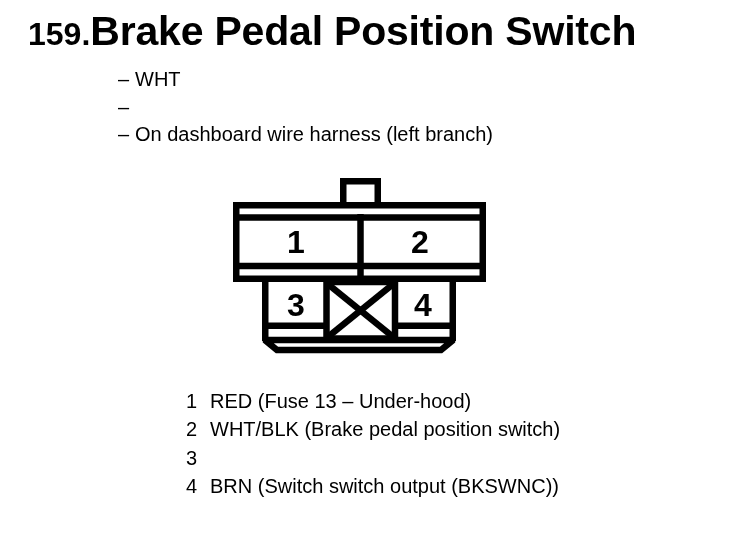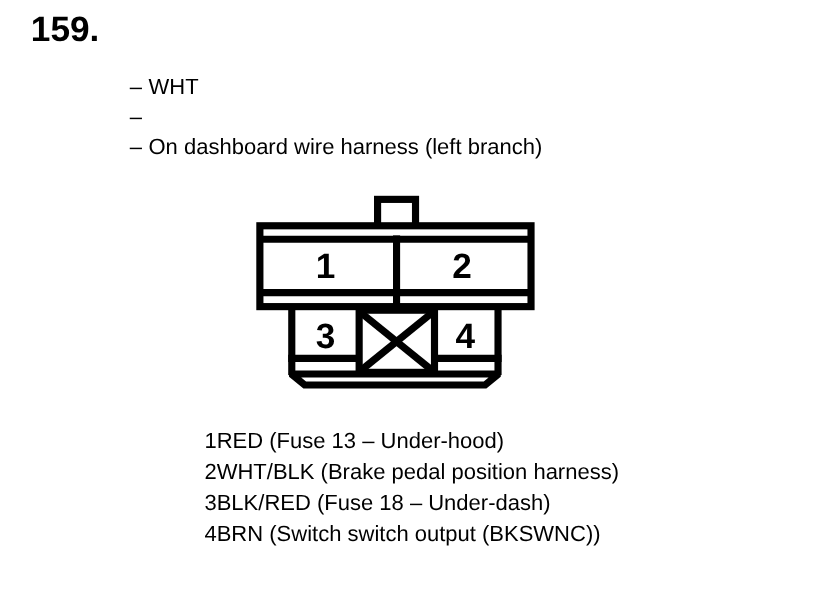--- a/index.html
+++ b/index.html
@@ -49,29 +49,30 @@
     font-size: 20px;
     line-height: 28.4px;
     white-space: nowrap;
   }
   .legend-row { display: flex; }
   .legend-num {
     width: 11px;
     flex: 0 0 auto;
     text-align: right;
   }
-  .legend-text { margin-left: 0; }
+  .legend-text { margin-left: 13px; }
 </style>
 </head>
 <body>
 
 <div class="page">
 
   <div class="title">
     <span class="title-num">159.</span>
+    <span class="title-text">Brake Pedal Position Switch</span>
   </div>
 
   <div class="details">
     <div class="detail-line">
       <span class="detail-dash">–</span>
       <span>WHT</span>
     </div>
     <div class="detail-line">
       <span class="detail-dash">–</span>
     </div>
@@ -104,25 +105,24 @@
     </g>
   </svg>
 
   <div class="legend">
     <div class="legend-row">
       <span class="legend-num">1</span>
       <span class="legend-text">RED (Fuse 13 – Under-hood)</span>
     </div>
     <div class="legend-row">
       <span class="legend-num">2</span>
-      <span class="legend-text">WHT/BLK (Brake pedal position harness)</span>
+      <span class="legend-text">WHT/BLK (Brake pedal position switch)</span>
     </div>
     <div class="legend-row">
       <span class="legend-num">3</span>
-      <span class="legend-text">BLK/RED (Fuse 18 – Under-dash)</span>
     </div>
     <div class="legend-row">
       <span class="legend-num">4</span>
       <span class="legend-text">BRN (Switch switch output (BKSWNC))</span>
     </div>
   </div>
 
 </div>
 
 </body></html>

